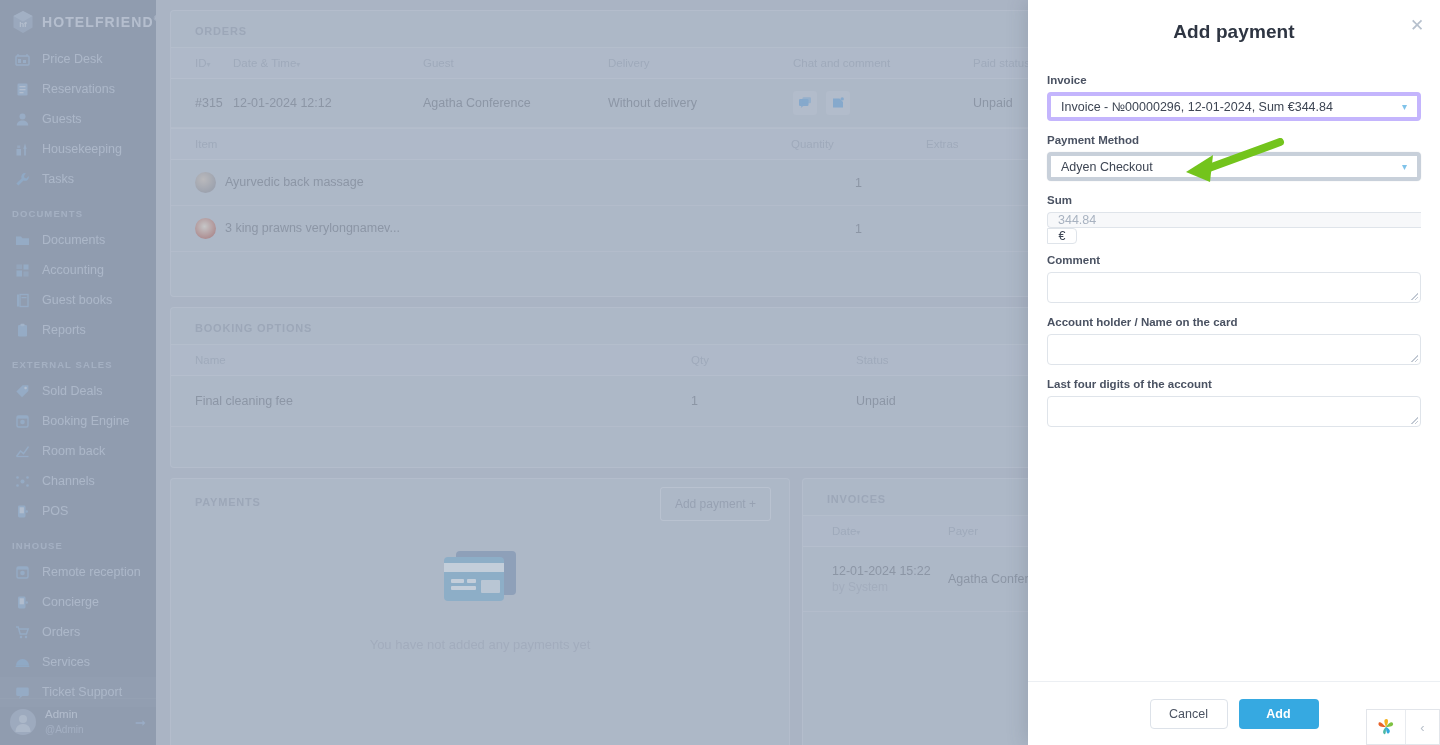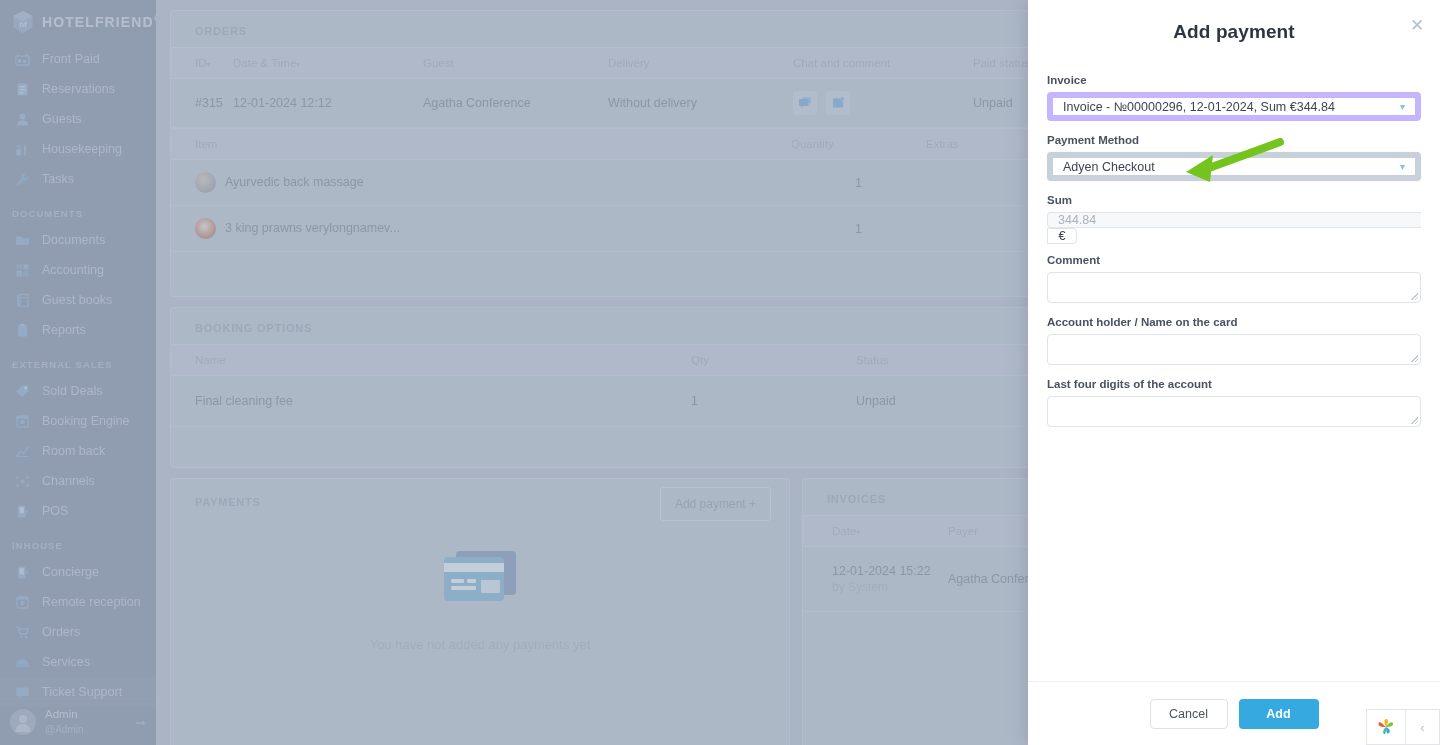--- a/index.html
+++ b/index.html
@@ -123,21 +123,21 @@
     padding-top: 21px; letter-spacing: .1px;
   }
   .dlg-close {
     position: absolute; right: 13px; top: 16px; width: 20px; height: 20px;
     color: #b6c0cd; font-size: 17px; line-height: 20px; text-align: center;
   }
   .dlg-body { flex: 1 1 auto; padding: 12px 19px 0 19px; overflow: hidden; }
   .field { margin-bottom: 13px; }
   .field-label { font-size: 11.5px; color: #4a5262; font-weight: 700; margin-bottom: 6px; }
   .select-box {
-    height: 29px; border: 6px solid #c4b5fd; border-radius: 4px;
+    height: 29px; border: 4px solid #c4b5fd; border-radius: 4px;
     display: flex; align-items: center; padding: 0 10px;
     font-size: 12.5px; color: #3d4553; background: #fff; position: relative;
   }
   .select-box.focused { border-color: #c8d0da; box-shadow: 0 0 0 1px rgba(0,0,0,.02); }
   .chev { margin-left: auto; color: #7fc3ea; font-size: 10px; }
   .sum-row { display: flex; height: 29px; flex-direction: column; }
   .sum-input {
     flex: 1 1 auto; border: 1px solid #dfe4ea; border-right: none;
     border-radius: 4px 0 0 4px; background: #f7f8fa;
     display: flex; align-items: center; padding: 0 10px;
@@ -207,21 +207,21 @@
     <div>
       <div class="nav-item">
         <span class="ico">
           <svg width="17" height="17" viewBox="0 0 17 17">
               <rect x="2" y="5" width="13" height="9" rx="1" fill="none" stroke="#7aa8d4" stroke-width="1.4"></rect>
               <rect x="4" y="8" width="3" height="4" fill="#7aa8d4"></rect>
               <rect x="9" y="9" width="3" height="3" fill="#7aa8d4"></rect>
               <path d="M4 5V3M13 5V3" stroke="#7aa8d4" stroke-width="1.3"></path>
             </svg>
         </span>
-        <span>Front Paid</span>
+        <span>Price Desk</span>
       </div>
       <div class="nav-item">
         <span class="ico">
           <svg width="17" height="17" viewBox="0 0 17 17">
               <rect x="3.5" y="2.5" width="10" height="12" rx="1.3" fill="#7aa8d4"></rect>
               <rect x="5.5" y="5" width="6" height="1.3" fill="#dce8f4"></rect>
               <rect x="5.5" y="8" width="6" height="1.3" fill="#dce8f4"></rect>
               <rect x="5.5" y="11" width="4" height="1.3" fill="#dce8f4"></rect>
             </svg>
         </span>
@@ -351,36 +351,36 @@
         </span>
         <span>POS</span>
       </div>
     </div>
 
     <div class="nav-group-title">INHOUSE</div>
     <div>
       <div class="nav-item">
         <span class="ico">
           <svg width="17" height="17" viewBox="0 0 17 17">
+              <rect x="3" y="3" width="11" height="11" rx="1.5" fill="none" stroke="#6fa3d2" stroke-width="1.4"></rect>
+              <circle cx="8.5" cy="9" r="2.3" fill="#6fa3d2"></circle>
+              <rect x="3" y="3" width="11" height="2.6" fill="#6fa3d2"></rect>
+            </svg>
+        </span>
+        <span>Remote reception</span>
+      </div>
+      <div class="nav-item">
+        <span class="ico">
+          <svg width="17" height="17" viewBox="0 0 17 17">
               <rect x="4" y="2.5" width="7.5" height="12" rx="1.4" fill="#6fa3d2"></rect>
               <rect x="5.6" y="4.3" width="4.3" height="6" fill="#dbe8f5"></rect>
               <circle cx="12.8" cy="8.5" r="1.2" fill="#6fa3d2"></circle>
             </svg>
         </span>
         <span>Concierge</span>
-      </div>
-      <div class="nav-item">
-        <span class="ico">
-          <svg width="17" height="17" viewBox="0 0 17 17">
-              <rect x="3" y="3" width="11" height="11" rx="1.5" fill="none" stroke="#6fa3d2" stroke-width="1.4"></rect>
-              <circle cx="8.5" cy="9" r="2.3" fill="#6fa3d2"></circle>
-              <rect x="3" y="3" width="11" height="2.6" fill="#6fa3d2"></rect>
-            </svg>
-        </span>
-        <span>Remote reception</span>
       </div>
       <div class="nav-item">
         <span class="ico">
           <svg width="17" height="17" viewBox="0 0 17 17">
               <path d="M2 3h2.2l2 7h6.2l1.8-5H5" fill="none" stroke="#6fa3d2" stroke-width="1.4"></path>
               <circle cx="7" cy="13" r="1.2" fill="#6fa3d2"></circle>
               <circle cx="12" cy="13" r="1.2" fill="#6fa3d2"></circle>
             </svg>
         </span>
         <span>Orders</span>

